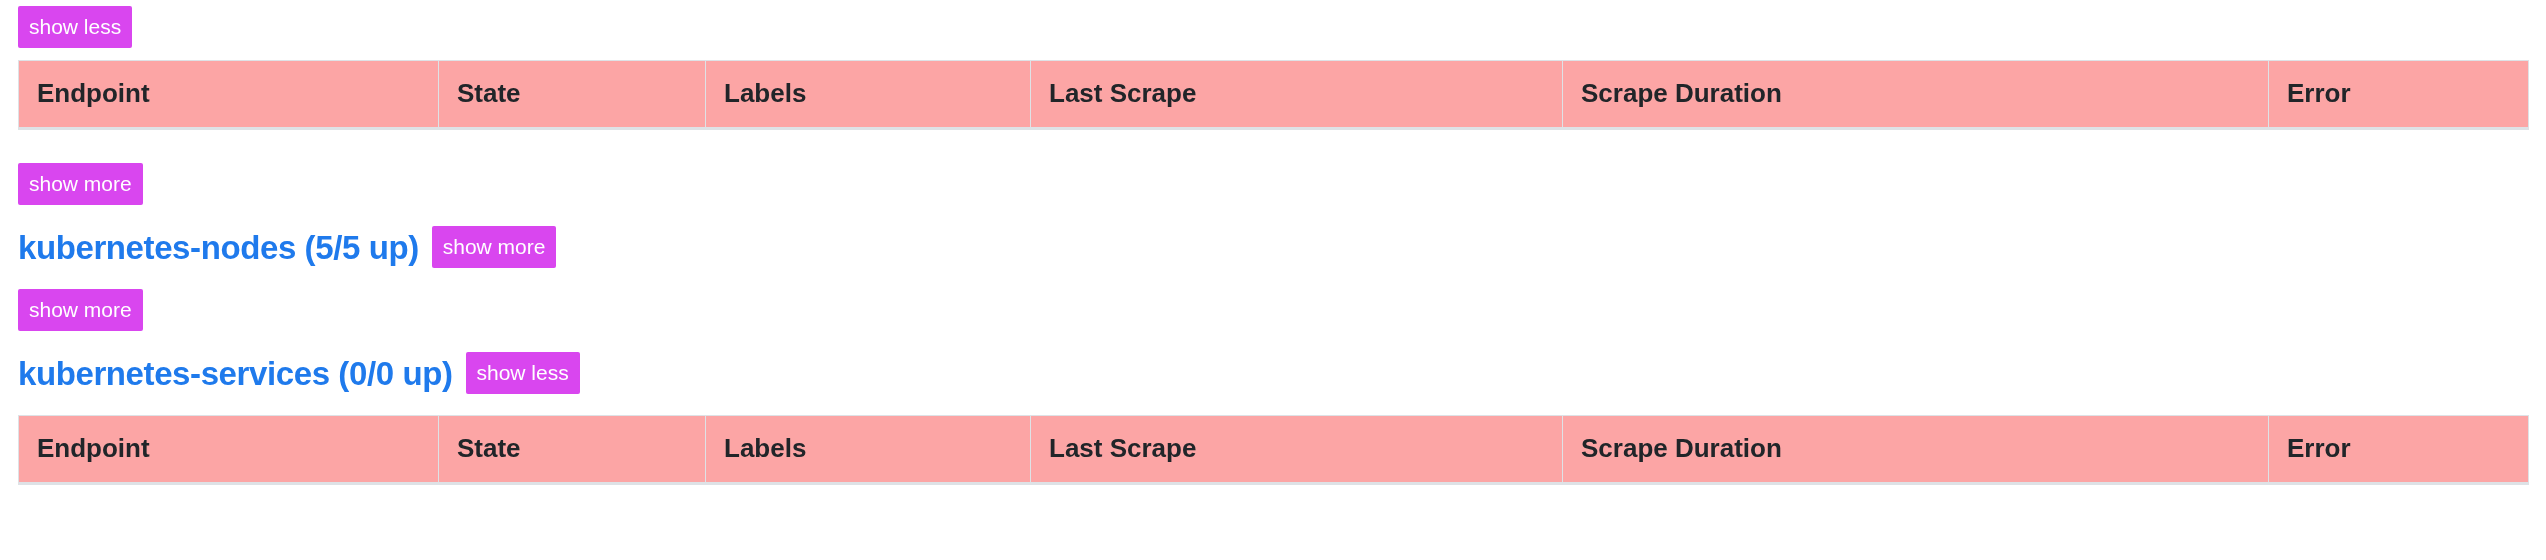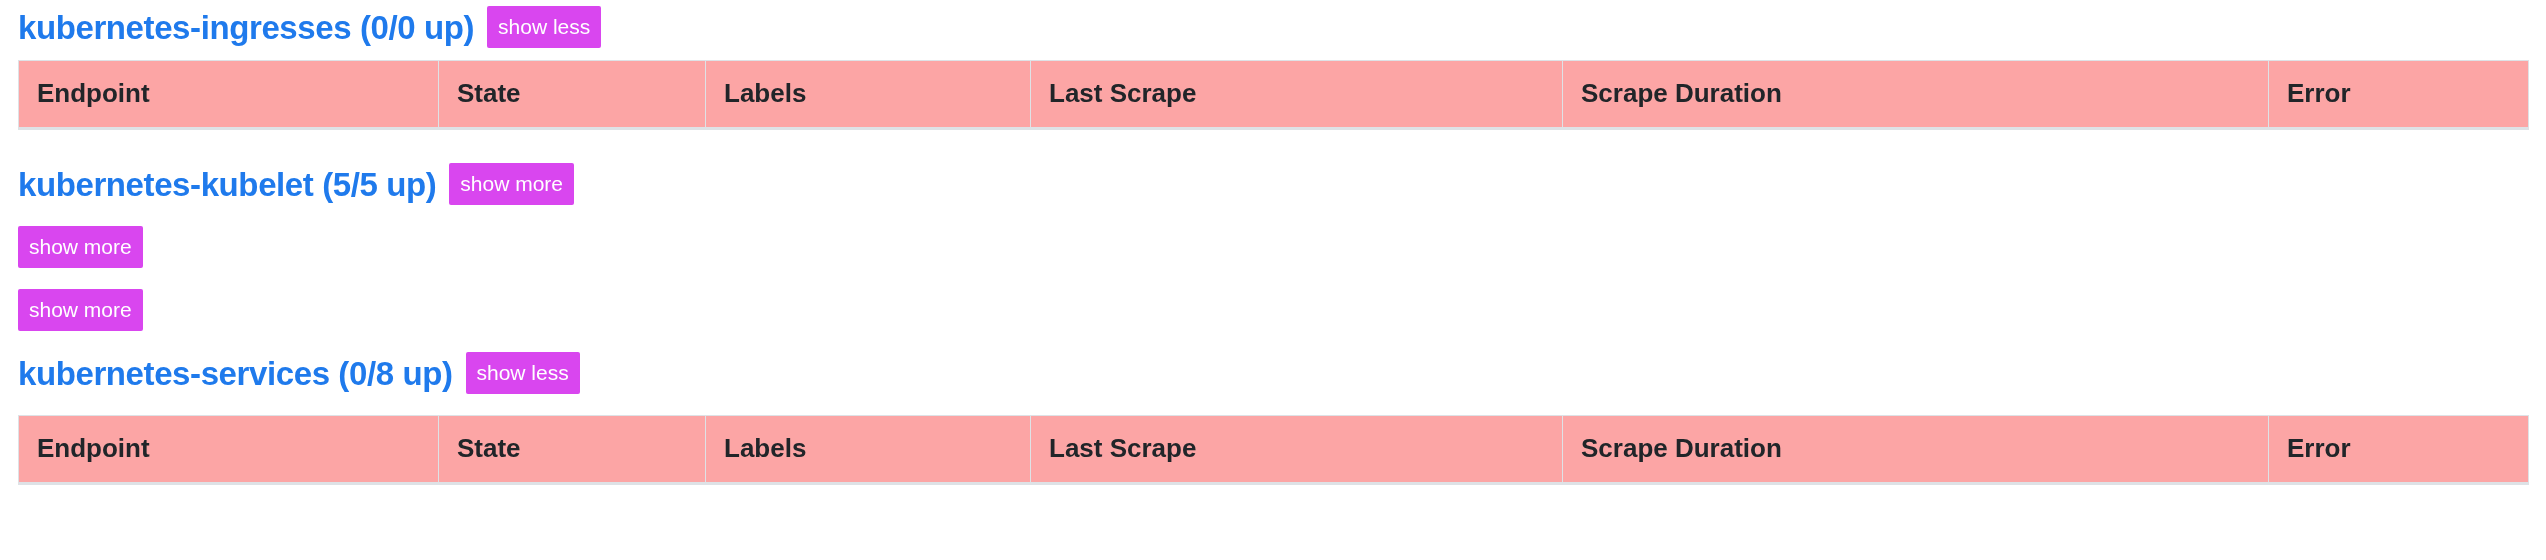--- a/index.html
+++ b/index.html
@@ -97,21 +97,20 @@
 
   .block-2 .targets-table { margin-top: 12px; }
 </style>
 </head>
 <body>
 
 <div class="page">
 
   <div class="pool-group block-1">
     <div class="pool-heading">
-      <a class="pool-title" href="#">kubernetes-ingresses (0/0 up)</a>
       <span class="toggle-badge">show less</span>
     </div>
 
     <table class="targets-table">
       <colgroup>
         <col class="col-endpoint">
           <col class="col-state">
           <col class="col-labels">
         <col class="col-lastscrape">
           <col class="col-duration">
@@ -128,40 +127,40 @@
         </tr>
       </thead>
       <tbody></tbody>
     </table>
   </div>
 
   <div class="mid-list">
 
     <div class="pool-group">
       <div class="pool-heading">
-        <a class="pool-title" href="#">kubernetes-kubelet (5/5 up)</a>
+        <span class="toggle-badge">show more</span>
+      </div>
+    </div>
+
+    <div class="pool-group">
+      <div class="pool-heading">
+        <a class="pool-title" href="#">kubernetes-nodes (5/5 up)</a>
         <span class="toggle-badge">show more</span>
       </div>
     </div>
 
     <div class="pool-group">
       <div class="pool-heading">
         <span class="toggle-badge">show more</span>
       </div>
     </div>
 
     <div class="pool-group">
       <div class="pool-heading">
-        <span class="toggle-badge">show more</span>
-      </div>
-    </div>
-
-    <div class="pool-group">
-      <div class="pool-heading">
-        <a class="pool-title" href="#">kubernetes-services (0/8 up)</a>
+        <a class="pool-title" href="#">kubernetes-services (0/0 up)</a>
         <span class="toggle-badge">show less</span>
       </div>
     </div>
 
   </div>
 
   <div class="pool-group block-2">
     <table class="targets-table">
       <colgroup>
         <col class="col-endpoint">

